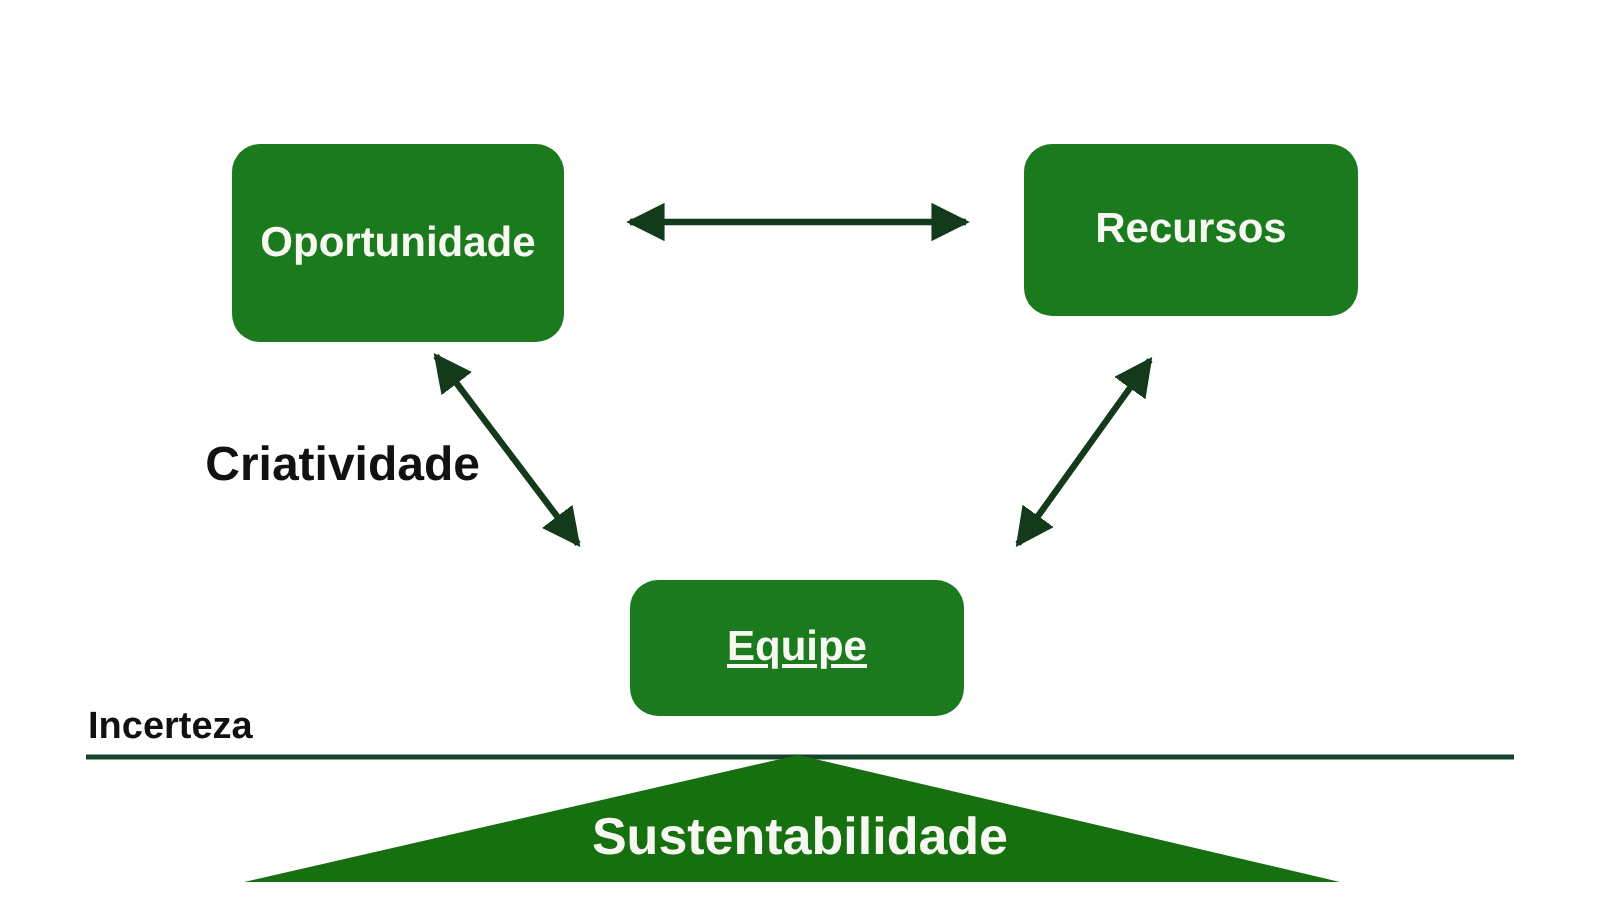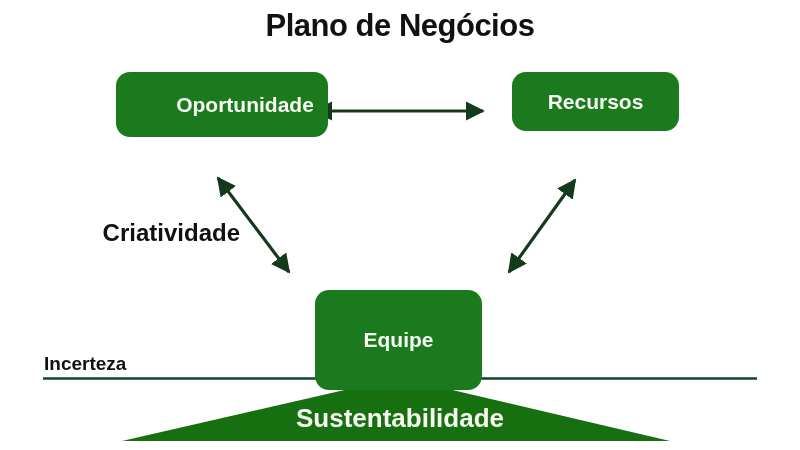--- a/index.html
+++ b/index.html
@@ -30,23 +30,23 @@
     position: absolute;
     background: var(--box-green, #1c7a1e);
     border-radius: 14px;
     display: flex;
     align-items: center;
     justify-content: center;
     color: var(--box-text, #f8f8f2);
     font-size: 21px;
     font-weight: bold;
   }
-  .node-opportunity { left: 116px; top: 72px;  width: 166px; height: 65px; padding-left: 46px; }
-  .node-resources   { left: 512px; top: 72px;  width: 167px; height: 59px; }
-  .node-team        { left: 315px; top: 290px; width: 167px; height: 100px; }
+  .node-opportunity { left: 116px; top: 72px;  width: 166px; height: 99px; }
+  .node-resources   { left: 512px; top: 72px;  width: 167px; height: 86px; }
+  .node-team        { left: 315px; top: 290px; width: 167px; height: 68px; text-decoration: underline; }
   .edge-label {
     position: absolute;
     font-size: 24px;
     font-weight: bold;
     color: var(--ink, #111111);
     text-align: right;
   }
   .label-creativity { left: 90px;  top: 219px; width: 150px; }
   .label-leadership { left: 556px; top: 217px; width: 130px; }
   .baseline-label {
@@ -86,21 +86,20 @@
     font-size: 26px;
     font-weight: bold;
     color: var(--box-text, #f8f8f2);
   }
 </style>
 </head>
 <body>
 
 <div class="stage">
 
-  <div class="title">Plano de Negócios</div>
 
   <svg class="diagram-svg" viewBox="0 0 800 450" aria-hidden="true">
     <defs>
       <marker id="ah" viewBox="0 0 10 10" refX="9" refY="5" markerWidth="6" markerHeight="6" orient="auto-start-reverse">
         <path class="arrow-head" d="M0,0 L10,5 L0,10 z"></path>
       </marker>
     </defs>
 
     <line class="arrow-line" x1="315" y1="111" x2="483" y2="111" marker-start="url(#ah)" marker-end="url(#ah)"></line>
 

